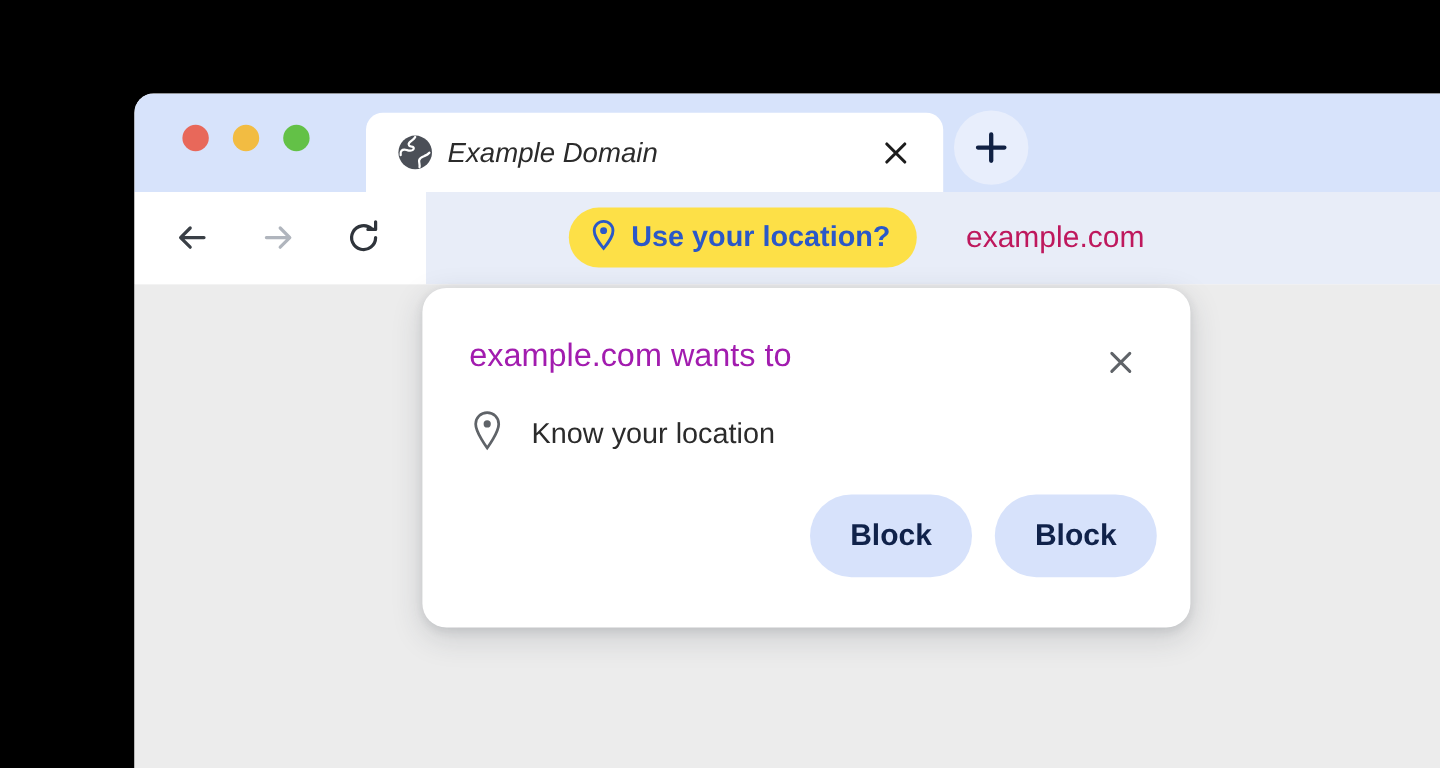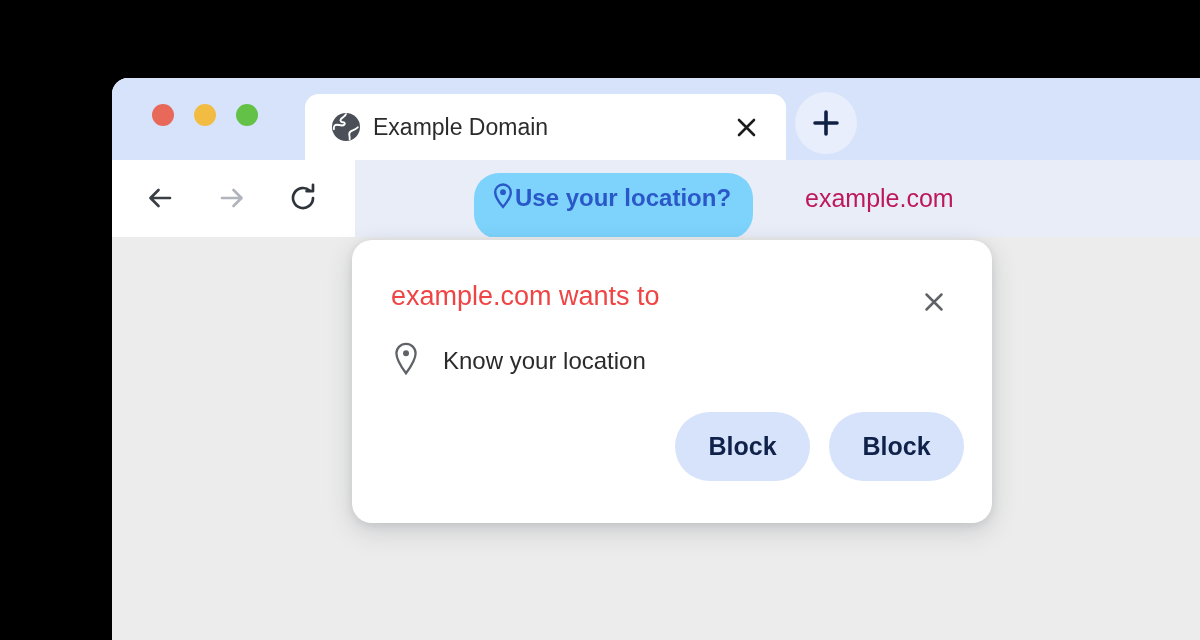--- a/index.html
+++ b/index.html
@@ -31,20 +31,21 @@
     background: #ffffff;
   }
 
   .titlebar {
     position: absolute;
     left: 0;
     top: 0;
     width: 1088px;
     height: 82px;
     background: #d7e3fb;
+    font-style: italic;
   }
 
   .traffic-lights {
     position: absolute;
     left: 40px;
     top: 26px;
     display: flex;
     gap: 20px;
     align-items: center;
   }
@@ -145,25 +146,26 @@
     border-radius: 0 0 0 0;
     display: flex;
     align-items: center;
   }
 
   .loc-chip {
     position: absolute;
     left: 119px;
     top: 13px;
     height: 50px;
-    padding: 0 22px 16px 17px;
+    padding: 0 22px 0 17px;
     border-radius: 25px;
-    background: #7dd3fc;
-    display: flex;
-    align-items: center;
+    background: #fde047;
+    display: flex;
+    align-items: center;
+    gap: 11px;
   }
   .loc-chip-label {
     font-size: 24px;
     font-weight: bold;
     color: #2a58c8;
     white-space: nowrap;
   }
 
   .omnibox-url {
     position: absolute;
@@ -196,21 +198,21 @@
     background: #ffffff;
     border-radius: 20px;
     box-shadow: 0 8px 26px rgba(40, 45, 60, 0.17), 0 2px 8px rgba(40, 45, 60, 0.10);
   }
 
   .perm-title {
     position: absolute;
     left: 39px;
     top: 41px;
     font-size: 27px;
-    color: #ef4444;
+    color: #a21caf;
     white-space: nowrap;
   }
 
   .perm-close {
     position: absolute;
     right: 40px;
     top: 44px;
     width: 36px;
     height: 36px;
     display: flex;

